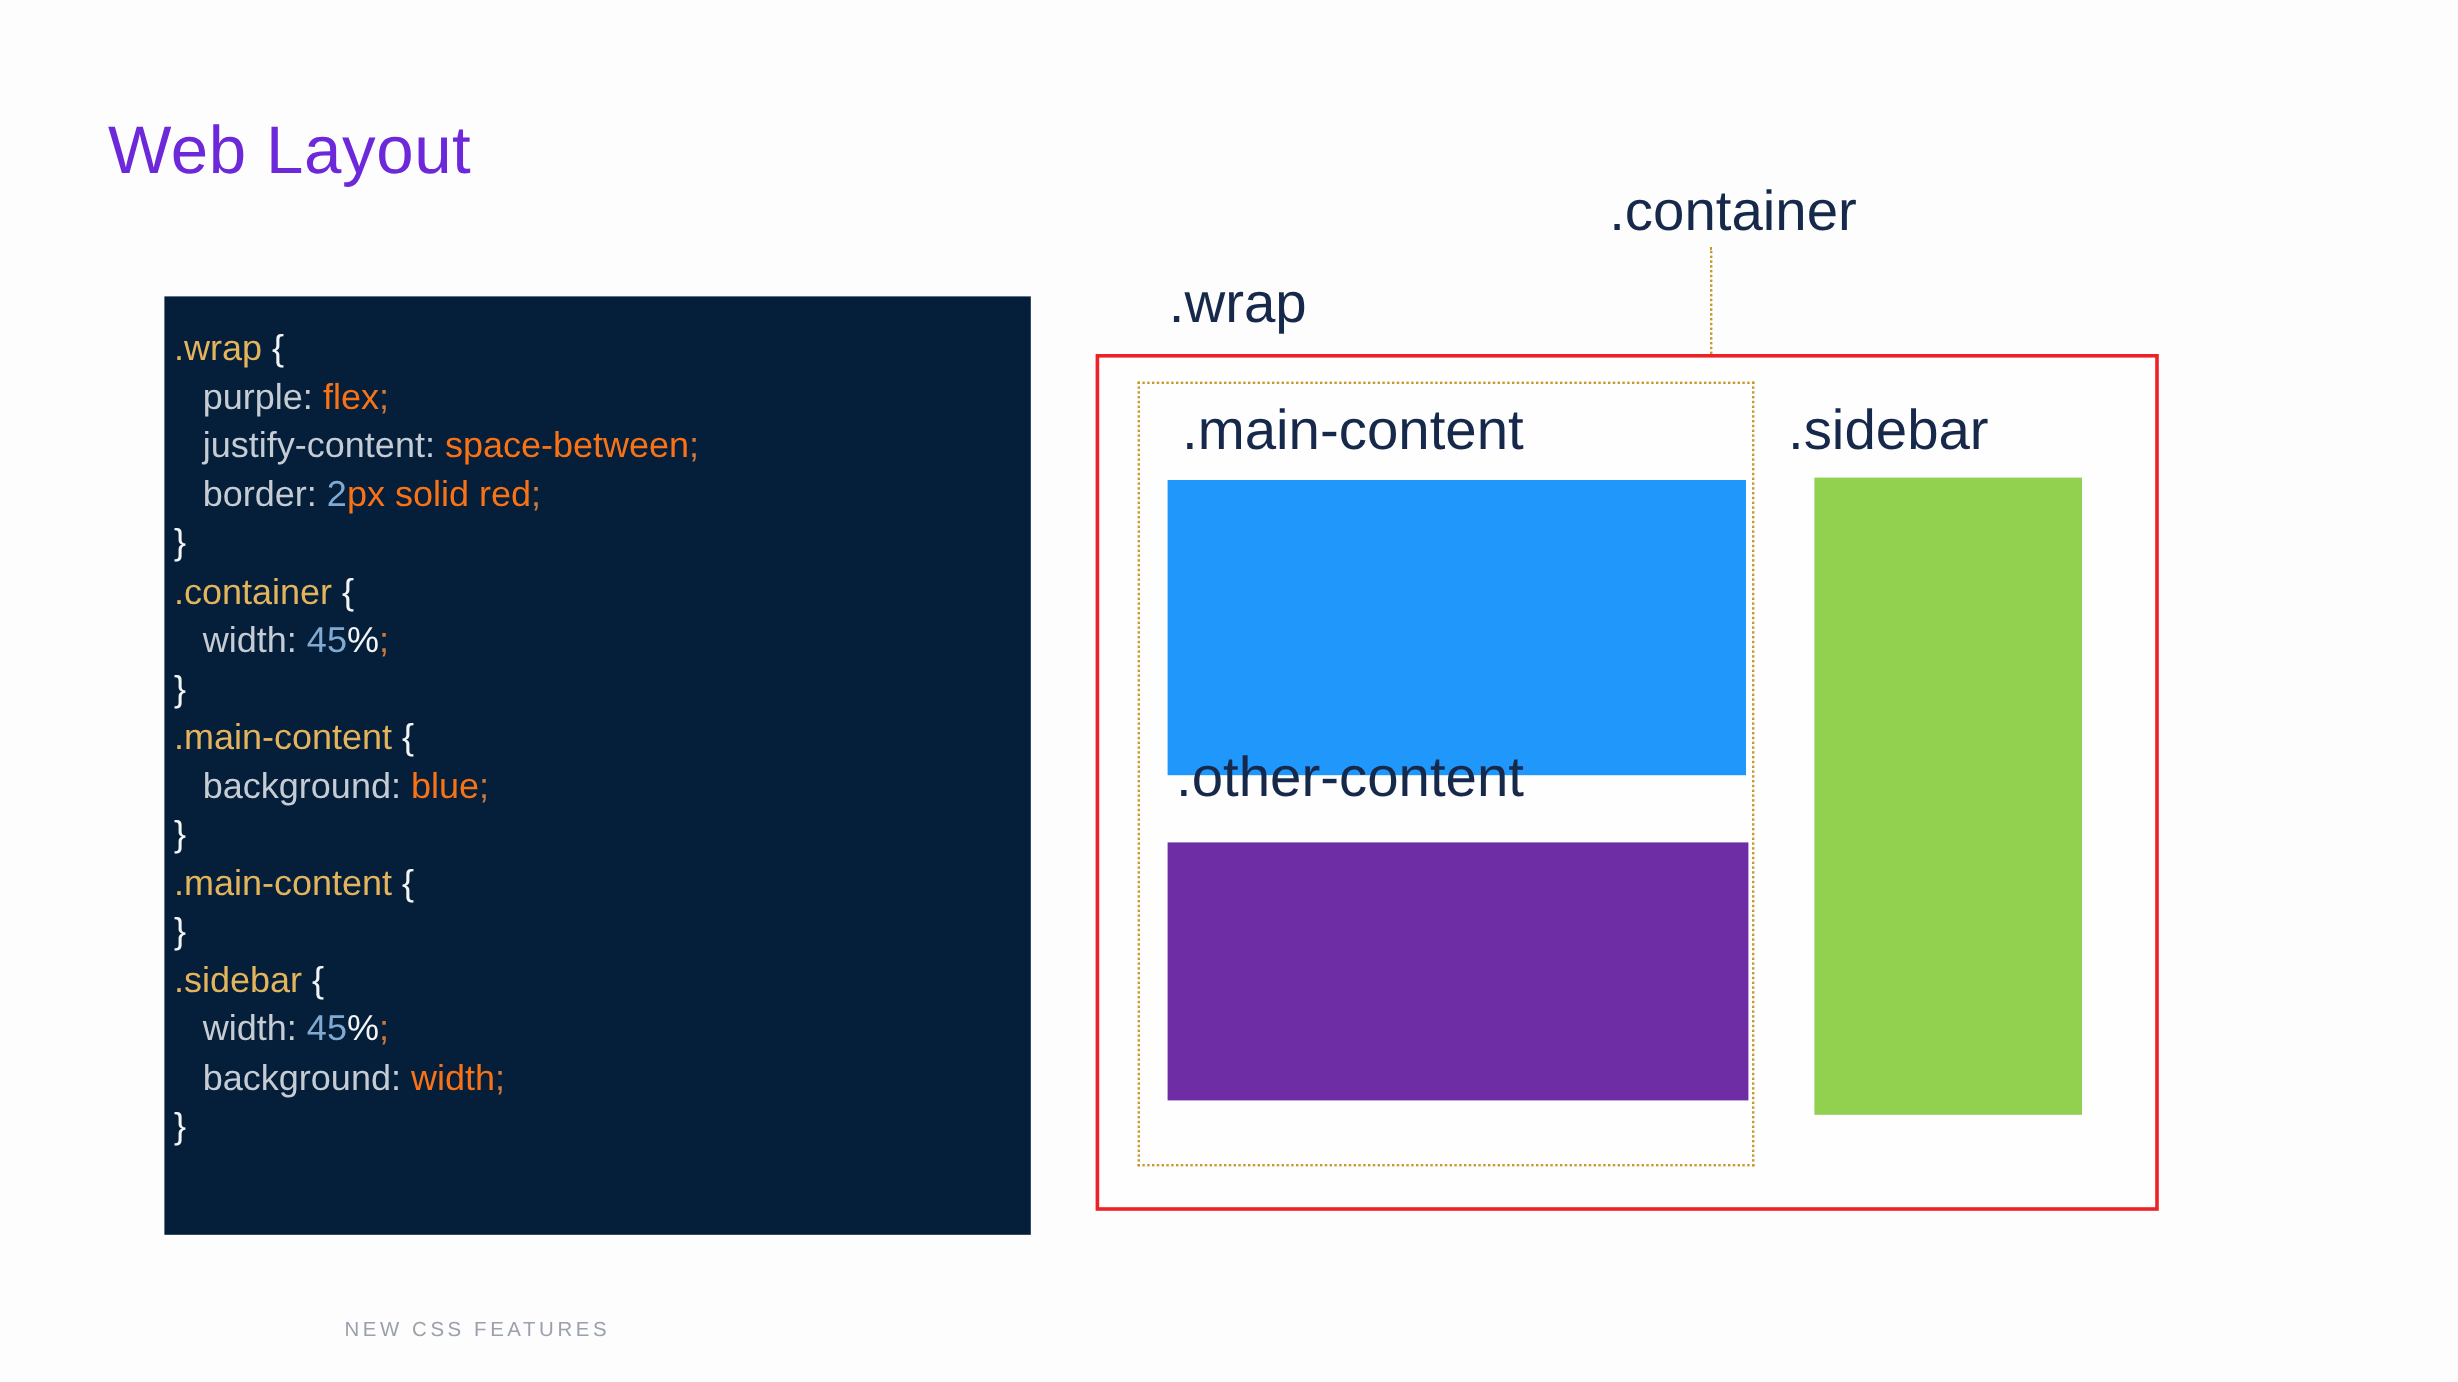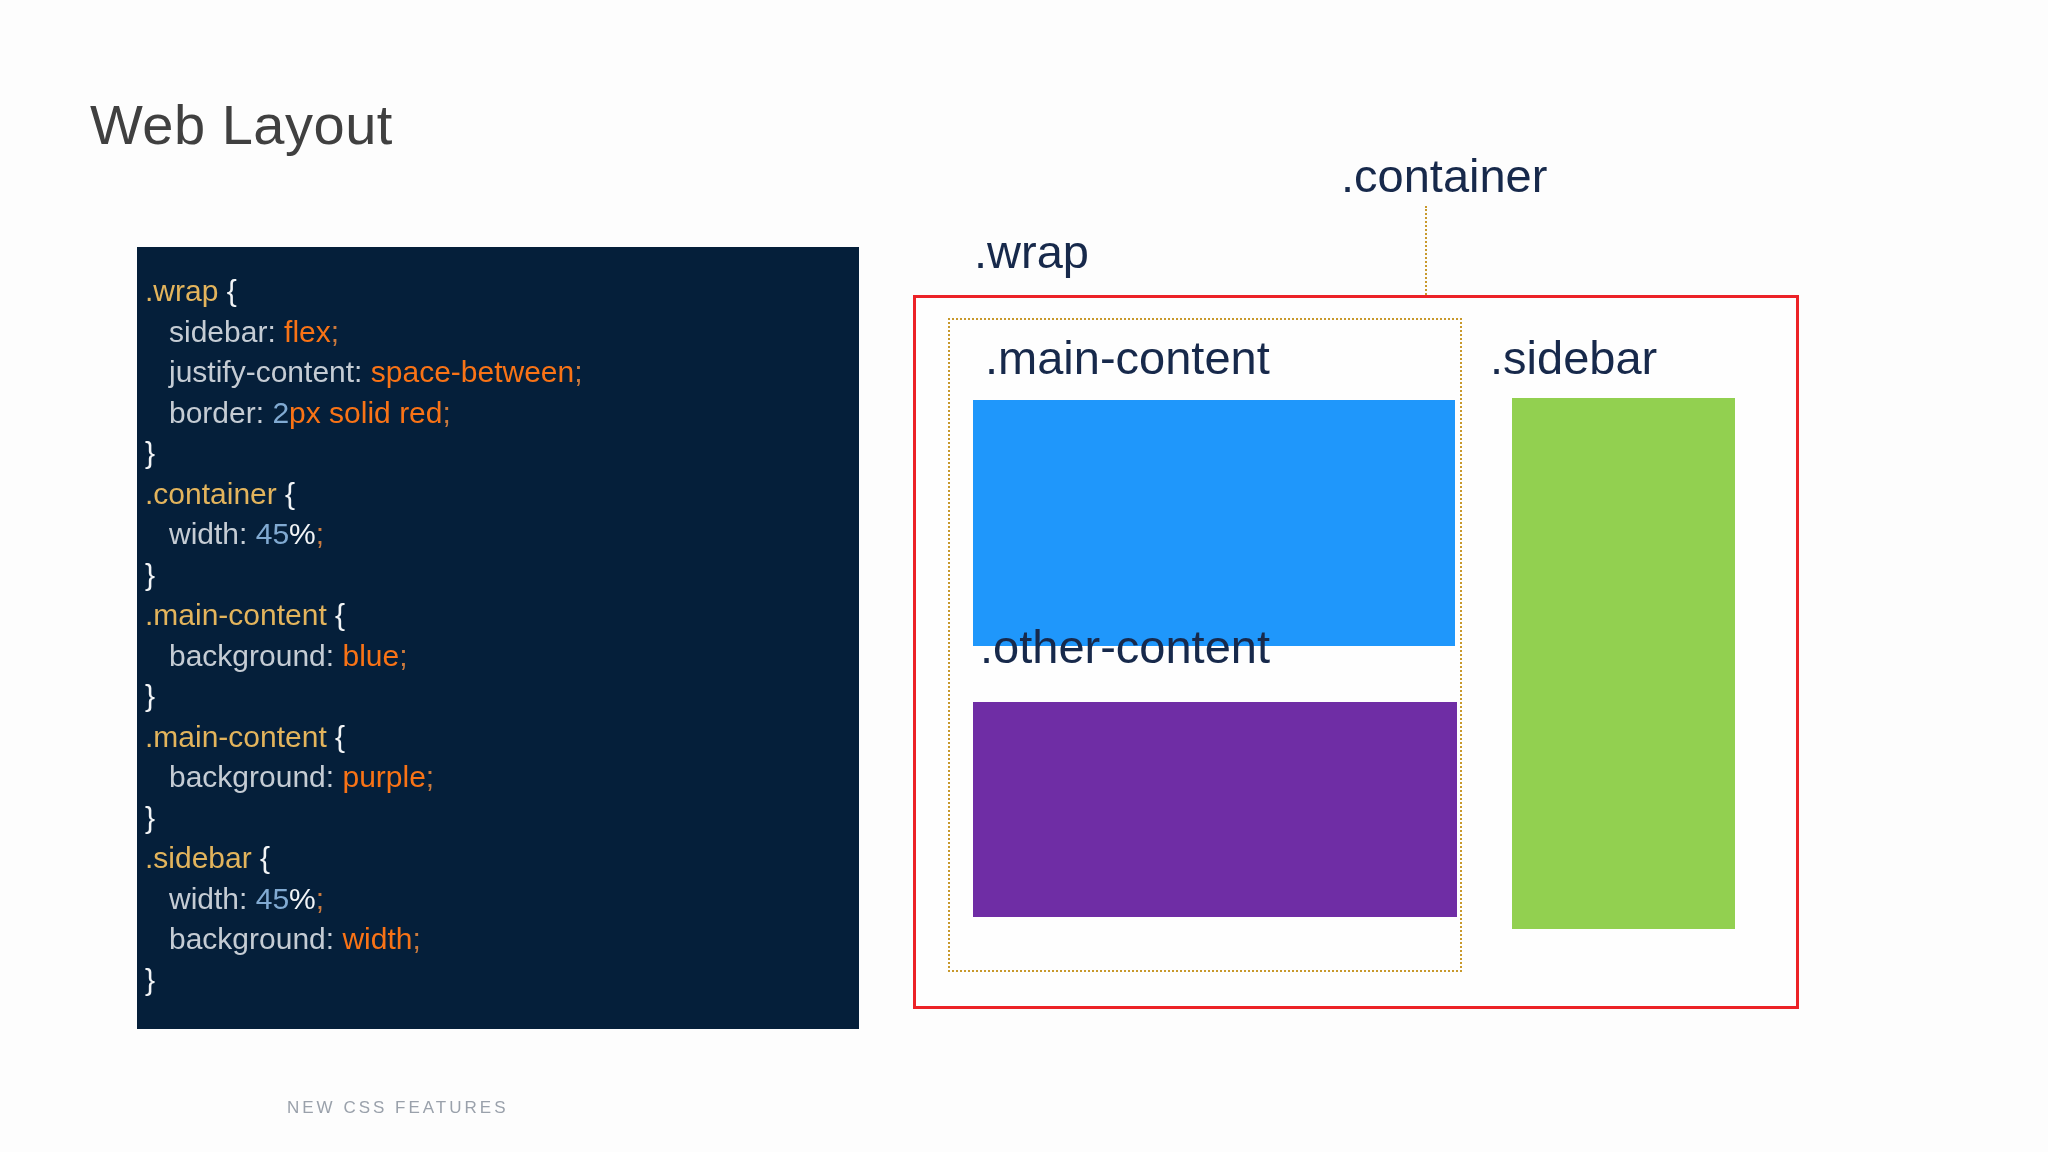--- a/index.html
+++ b/index.html
@@ -17,21 +17,21 @@
   }
 
   
   .page-title {
     position: absolute;
     left: 90px;
     top: 92px;
     margin: 0;
     font-size: 56px;
     font-weight: 400;
-    color: #404040;
+    color: #6d28d9;
     letter-spacing: 0.5px;
   }
 
   
   .code-panel {
     position: absolute;
     left: 137px;
     top: 247px;
     width: 722px;
     height: 782px;
@@ -124,32 +124,31 @@
 </head>
 <body>
 
 <div class="slide">
 
   <h1 class="page-title">Web Layout</h1>
 
   <div class="code-panel">
     <div id="code-lines">
         <div class="code-line"><span class="tok-sel">.wrap</span><span class="tok-wht"> {</span></div>
-        <div class="code-line ind"><span class="tok-prop">sidebar:</span><span class="tok-val"> flex</span><span class="tok-semi">;</span></div>
+        <div class="code-line ind"><span class="tok-prop">purple:</span><span class="tok-val"> flex</span><span class="tok-semi">;</span></div>
         <div class="code-line ind"><span class="tok-prop">justify-content: </span><span class="tok-val">space-between</span><span class="tok-semi">;</span></div>
         <div class="code-line ind"><span class="tok-prop">border: </span><span class="tok-num">2</span><span class="tok-val">px solid red</span><span class="tok-semi">;</span></div>
         <div class="code-line"><span class="tok-wht">}</span></div>
         <div class="code-line"><span class="tok-sel">.container</span><span class="tok-wht"> {</span></div>
         <div class="code-line ind"><span class="tok-prop">width: </span><span class="tok-num">45</span><span class="tok-wht">%</span><span class="tok-semi">;</span></div>
         <div class="code-line"><span class="tok-wht">}</span></div>
         <div class="code-line"><span class="tok-sel">.main-content</span><span class="tok-wht"> {</span></div>
         <div class="code-line ind"><span class="tok-prop">background: </span><span class="tok-val">blue</span><span class="tok-semi">;</span></div>
         <div class="code-line"><span class="tok-wht">}</span></div>
         <div class="code-line"><span class="tok-sel">.main-content</span><span class="tok-wht"> {</span></div>
-        <div class="code-line ind"><span class="tok-prop">background: </span><span class="tok-val">purple</span><span class="tok-semi">;</span></div>
         <div class="code-line"><span class="tok-wht">}</span></div>
         <div class="code-line"><span class="tok-sel">.sidebar</span><span class="tok-wht"> {</span></div>
         <div class="code-line ind"><span class="tok-prop">width: </span><span class="tok-num">45</span><span class="tok-wht">%</span><span class="tok-semi">;</span></div>
         <div class="code-line ind"><span class="tok-prop">background: </span><span class="tok-val">width</span><span class="tok-semi">;</span></div>
         <div class="code-line"><span class="tok-wht">}</span></div>
       </div>
   </div>
 
   <div class="diagram-label container-label">.container</div>
   <div class="leader-line"></div>

